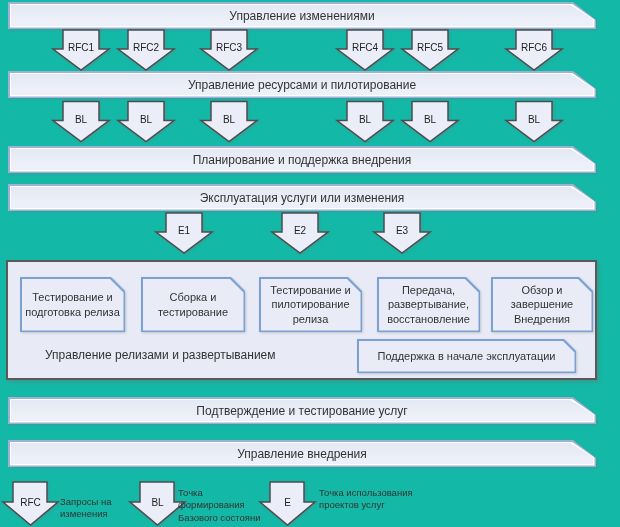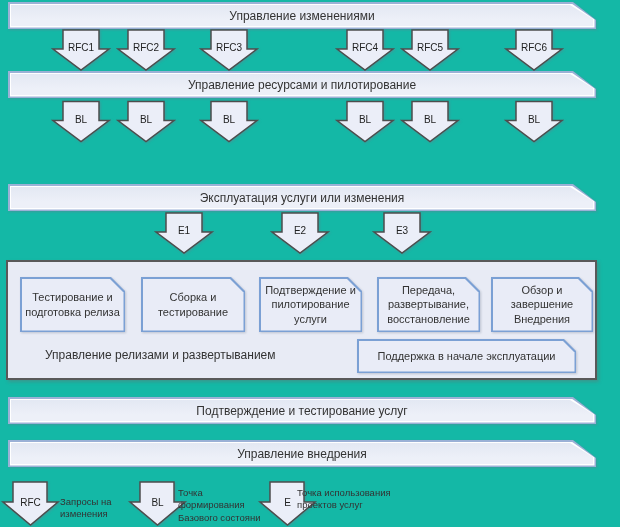--- a/index.html
+++ b/index.html
@@ -146,20 +146,26 @@
   </svg>
   <svg class="arrow" style="left:401px; top:100px" width="58" height="43" viewBox="0 0 58 42">
     <path d="M11 1 H47 V20 H57 L29 41 L1 20 H11 Z"></path>
     <text x="29" y="22">BL</text>
   </svg>
   <svg class="arrow" style="left:505px; top:100px" width="58" height="43" viewBox="0 0 58 42">
     <path d="M11 1 H47 V20 H57 L29 41 L1 20 H11 Z"></path>
     <text x="29" y="22">BL</text>
   </svg>
 
+  <div class="banner" style="left:8px; top:146px">
+    <div class="layer l-border cut-banner"></div>
+    <div class="layer l-white cut-banner"></div>
+    <div class="layer l-fill cut-banner"></div>
+    <div class="banner-label">Планирование и поддержка внедрения</div>
+  </div>
 
   <div class="banner" style="left:8px; top:184px">
     <div class="layer l-border cut-banner"></div>
     <div class="layer l-white cut-banner"></div>
     <div class="layer l-fill cut-banner"></div>
     <div class="banner-label">Эксплуатация услуги или изменения</div>
   </div>
 
   <svg class="arrow" style="left:155px; top:212px" width="58" height="42" viewBox="0 0 58 42">
     <path d="M11 1 H47 V20 H57 L29 41 L1 20 H11 Z"></path>
@@ -183,21 +189,21 @@
     <div class="ibox-label">Тестирование и подготовка релиза</div>
   </div>
   <div class="ibox" style="left:141px; top:277px; width:104px">
     <div class="layer l-border cut-box"></div>
     <div class="layer l-fill cut-box"></div>
     <div class="ibox-label">Сборка и тестирование</div>
   </div>
   <div class="ibox" style="left:259px; top:277px; width:103px">
     <div class="layer l-border cut-box"></div>
     <div class="layer l-fill cut-box"></div>
-    <div class="ibox-label">Подтверждение и пилотирование услуги</div>
+    <div class="ibox-label">Тестирование и пилотирование релиза</div>
   </div>
   <div class="ibox" style="left:377px; top:277px; width:103px">
     <div class="layer l-border cut-box"></div>
     <div class="layer l-fill cut-box"></div>
     <div class="ibox-label">Передача, развертывание, восстановление</div>
   </div>
   <div class="ibox" style="left:491px; top:277px; width:102px">
     <div class="layer l-border cut-box"></div>
     <div class="layer l-fill cut-box"></div>
     <div class="ibox-label">Обзор и завершение Внедрения</div>
@@ -232,15 +238,15 @@
   <svg class="arrow" style="left:129px; top:481px" width="57" height="45" viewBox="0 0 57 45">
     <path d="M11 1 H45 V21 H56 L28.5 44 L1 21 H11 Z"></path>
     <text x="28.5" y="25">BL</text>
   </svg>
   <div class="legend-label" style="left:178px; top:487px; width:92px">Точка формирования Базового состояни</div>
 
   <svg class="arrow" style="left:259px; top:481px" width="57" height="45" viewBox="0 0 57 45">
     <path d="M11 1 H45 V21 H56 L28.5 44 L1 21 H11 Z"></path>
     <text x="28.5" y="25">E</text>
   </svg>
-  <div class="legend-label" style="left:297px; top:487px; width:96px">Точка использования проектов услуг</div>
+  <div class="legend-label" style="left:319px; top:487px; width:96px">Точка использования проектов услуг</div>
 
 </div>
 
 </body></html>

